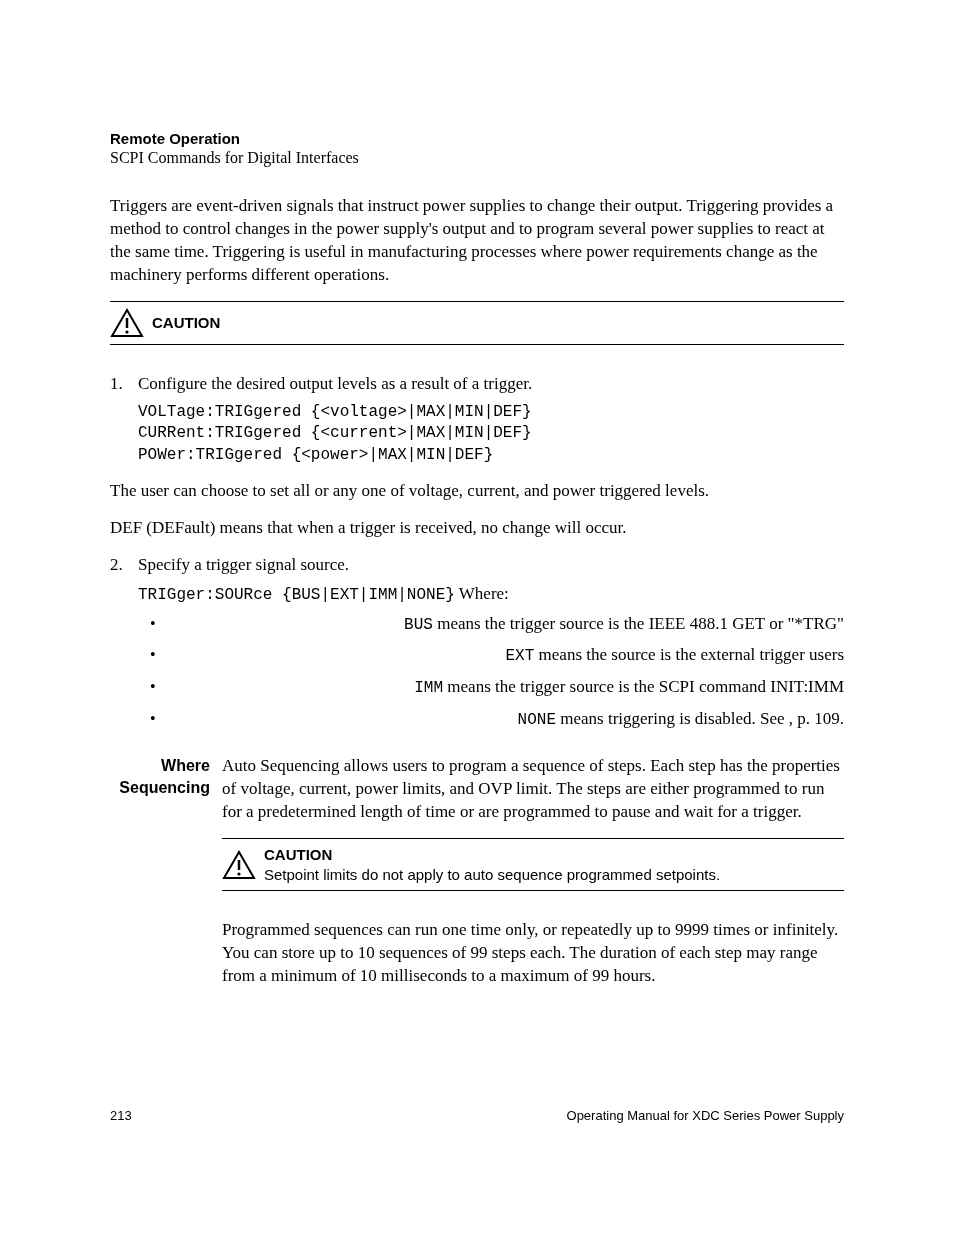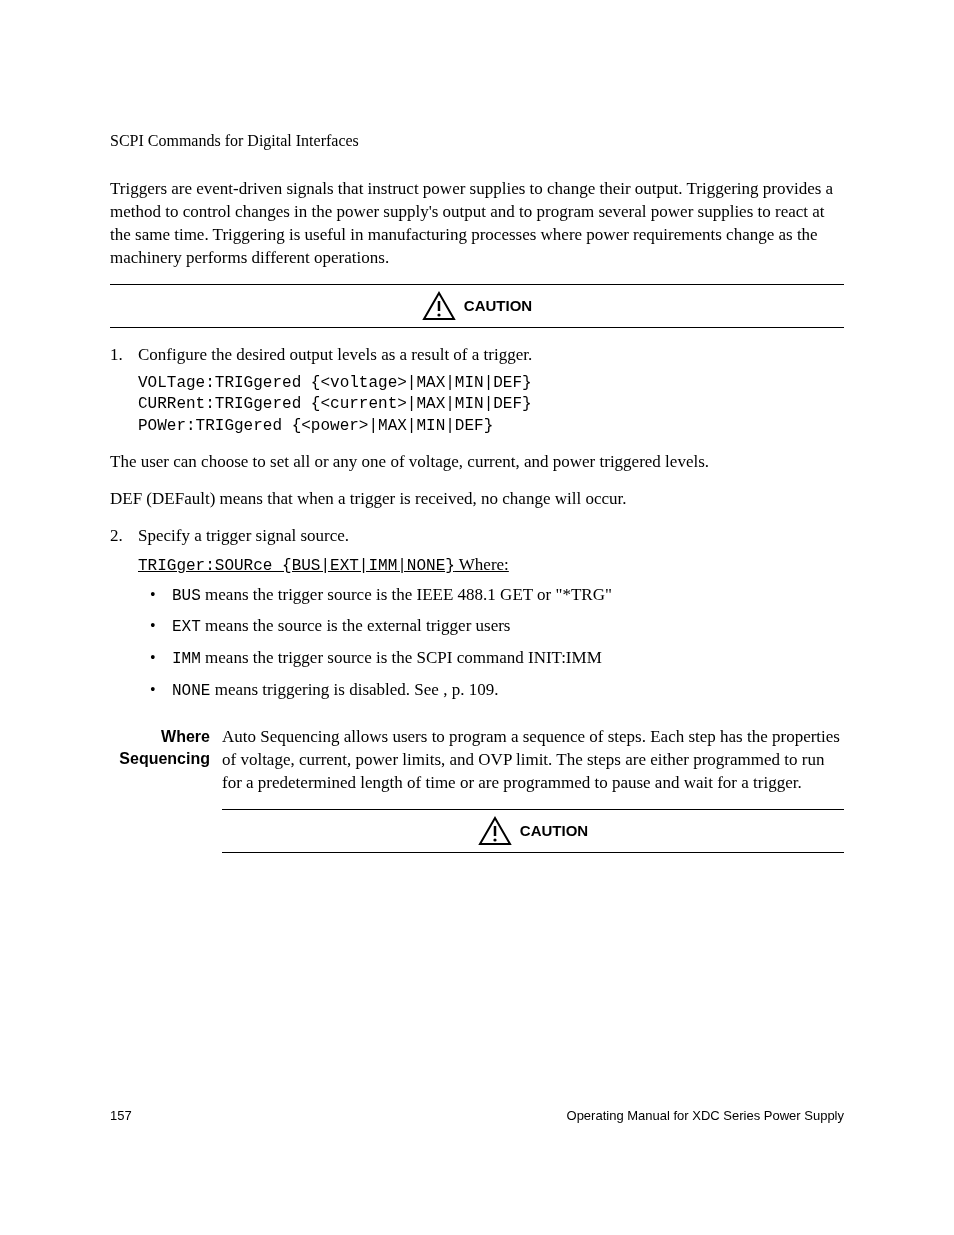--- a/index.html
+++ b/index.html
@@ -50,22 +50,21 @@
   }
   .para {
     margin: 0 4px 14px 0;
   }
   .caution-box {
     border-top: 1px solid #000;
     border-bottom: 1px solid #000;
     padding: 6px 0 6px 0;
     display: flex;
     align-items: center;
-    margin-bottom: 16px;
-    justify-content: center;
+    margin-bottom: 28px;
   }
   .caution-icon {
     width: 34px;
     height: 30px;
     flex: 0 0 34px;
     margin-right: 8px;
   }
   .caution-text-wrap {
     font-family: Arial, Helvetica, sans-serif;
     font-size: 15px;
@@ -101,20 +100,21 @@
   .bullets {
     list-style: none;
     padding: 0;
     margin: 6px 0 0 40px;
   }
   .bullets li {
     position: relative;
     padding-left: 22px;
     margin-bottom: 8px;
     line-height: 1.35;
+    text-align: right;
   }
   .bullets li::before {
     content: "•";
     position: absolute;
     left: 0;
     top: 0;
     font-size: 16px;
   }
   .footer {
     position: absolute;
@@ -126,20 +126,21 @@
     font-family: Arial, Helvetica, sans-serif;
     font-size: 13px;
   }
 </style>
 </head>
 <body>
 
 <div class="page">
 
   <div class="header">
+    <div class="header-bold">Remote Operation</div>
     <div class="header-sub">SCPI Commands for Digital Interfaces</div>
   </div>
 
   <div class="section">
     <div class="body-col">
       <p class="para">Triggers are event-driven signals that instruct power supplies to change their output. Triggering provides a method to control changes in the power supply's output and to program several power supplies to react at the same time. Triggering is useful in manufacturing processes where power requirements change as the machinery performs different operations.</p>
 
       <div class="caution-box">
         <svg class="caution-icon" viewBox="0 0 34 30">
           <polygon points="17,2 32,28 2,28" fill="none" stroke="#000" stroke-width="2"></polygon>
@@ -163,21 +164,21 @@
 
       <p class="para">The user can choose to set all or any one of voltage, current, and power triggered levels.</p>
 
       <p class="para">DEF (DEFault) means that when a trigger is received, no change will occur.</p>
 
       <div class="numbered">
         <div class="num">2.</div>
         <div>Specify a trigger signal source.</div>
       </div>
 
-      <div style="margin:4px 0 0 28px;text-decoration:underline;">
+      <div style="margin:4px 0 0 28px;">
         <span class="inline-code">TRIGger:SOURce {BUS|EXT|IMM|NONE}</span><span> Where:</span>
       </div>
 
       <ul class="bullets">
         <li><span class="inline-code">BUS</span><span> means the trigger source is the IEEE 488.1 GET or "*TRG"</span></li>
         <li><span class="inline-code">EXT</span><span> means the source is the external trigger users</span></li>
         <li><span class="inline-code">IMM</span><span> means the trigger source is the SCPI command INIT:IMM</span></li>
         <li><span class="inline-code">NONE</span><span> means triggering is disabled. See  , p. 109.</span></li>
       </ul>
     </div>
@@ -192,24 +193,26 @@
       <p class="para">Auto Sequencing allows users to program a sequence of steps. Each step has the properties of voltage, current, power limits, and OVP limit. The steps are either programmed to run for a predetermined length of time or are programmed to pause and wait for a trigger.</p>
 
       <div class="caution-box">
         <svg class="caution-icon" viewBox="0 0 34 30">
           <polygon points="17,2 32,28 2,28" fill="none" stroke="#000" stroke-width="2"></polygon>
           <line x1="17" y1="10" x2="17" y2="20" stroke="#000" stroke-width="2.5"></line>
           <circle cx="17" cy="24" r="1.6" fill="#000"></circle>
         </svg>
         <div class="caution-text-wrap">
           <div class="caution-label">CAUTION</div>
+          <div>Setpoint limits do not apply to auto sequence programmed setpoints.</div>
         </div>
       </div>
 
+      <p class="para">Programmed sequences can run one time only, or repeatedly up to 9999 times or infinitely. You can store up to 10 sequences of 99 steps each. The duration of each step may range from a minimum of 10 milliseconds to a maximum of 99 hours.</p>
     </div>
   </div>
 
   <div class="footer">
-    <span>157</span>
+    <span>213</span>
     <span>Operating Manual for XDC Series Power Supply</span>
   </div>
 
 </div>
 
 </body></html>

